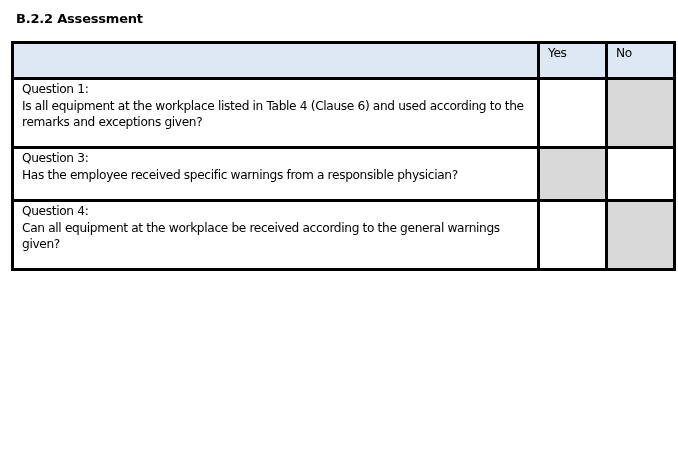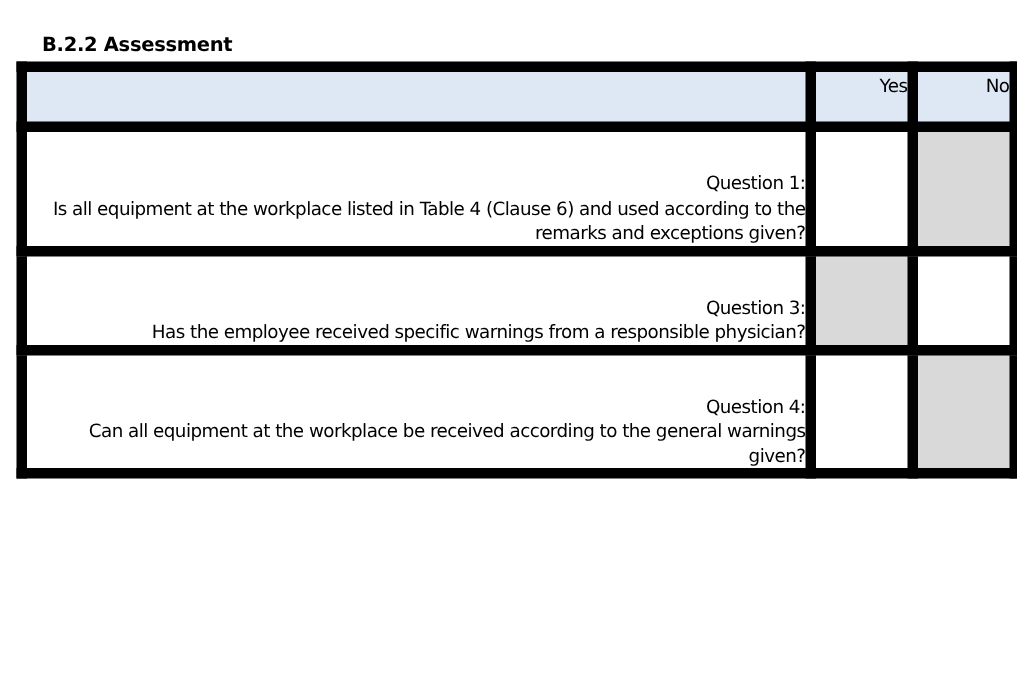--- a/index.html
+++ b/index.html
@@ -16,54 +16,54 @@
       color: #000000;
     }
     .heading {
       position: absolute;
       left: 12px;
       top: 7px;
       font-family: "DejaVu Sans", sans-serif;
       font-weight: bold;
       font-size: 13px;
       letter-spacing: -0.2px;
-      margin: 16px;
+      margin: 4px;
     }
     table.assess {
       position: absolute;
       left: 11px;
       top: 41px;
       border-collapse: collapse;
       table-layout: fixed;
       width: 663px;
     }
     table.assess td, table.assess th {
-      border: 7px solid #000000;
+      border: 3px solid #000000;
       vertical-align: top;
       font-family: "DejaVu Sans", sans-serif;
       font-weight: normal;
       font-size: 12.2px;
       line-height: 16.5px;
       letter-spacing: -0.35px;
-      text-align: right;
+      text-align: left;
       padding: 1px 0 0 8px;
     }
     table.assess tr.header th {
       background: #dde8f4;
       height: 32px;
       padding-top: 1px;
     }
     col.c-q { width: 526px; }
     col.c-yes { width: 68px; }
     col.c-no { width: 68px; }
     tr.r-h67 td { height: 65px; }
     tr.r-h50 td { height: 49px; }
     td.shaded { background: #d9d9d9; }
     td.blank { background: #ffffff; }
-    .q-num { display: block; margin-top: 25px; }
+    .q-num { display: block; }
     .q-text { display: block; }
   </style>
 </head>
 <body>
 
 <h2 class="heading">B.2.2  Assessment</h2>
 
 <table class="assess">
   <colgroup>
     <col class="c-q">

